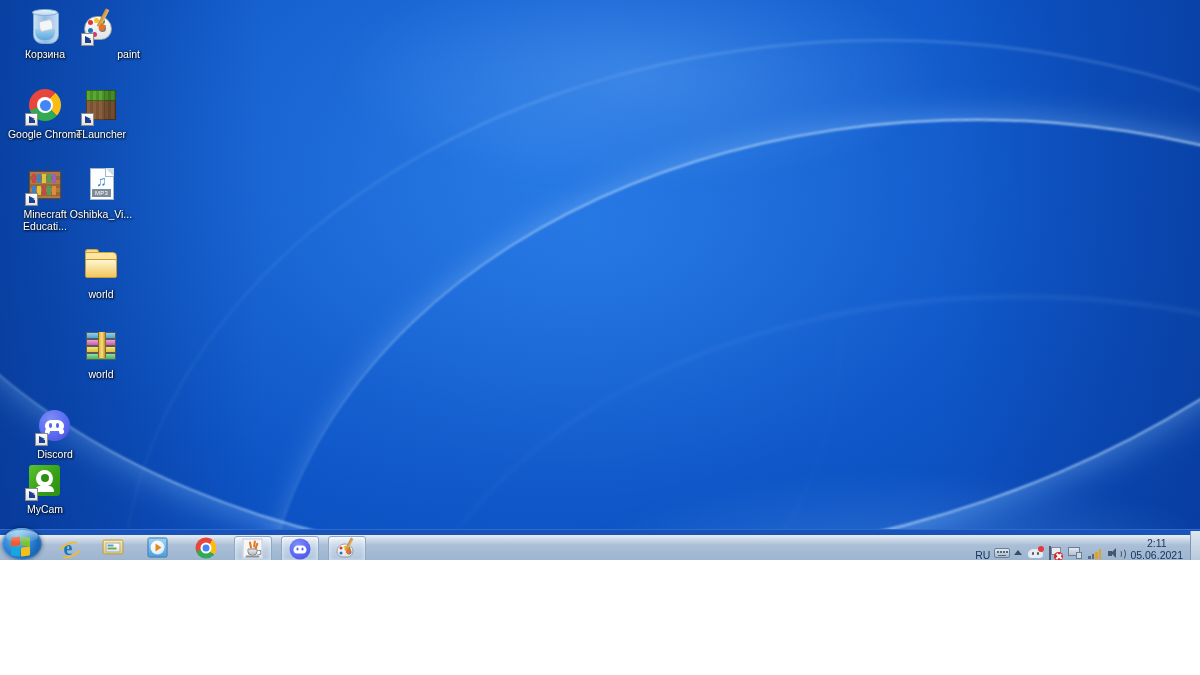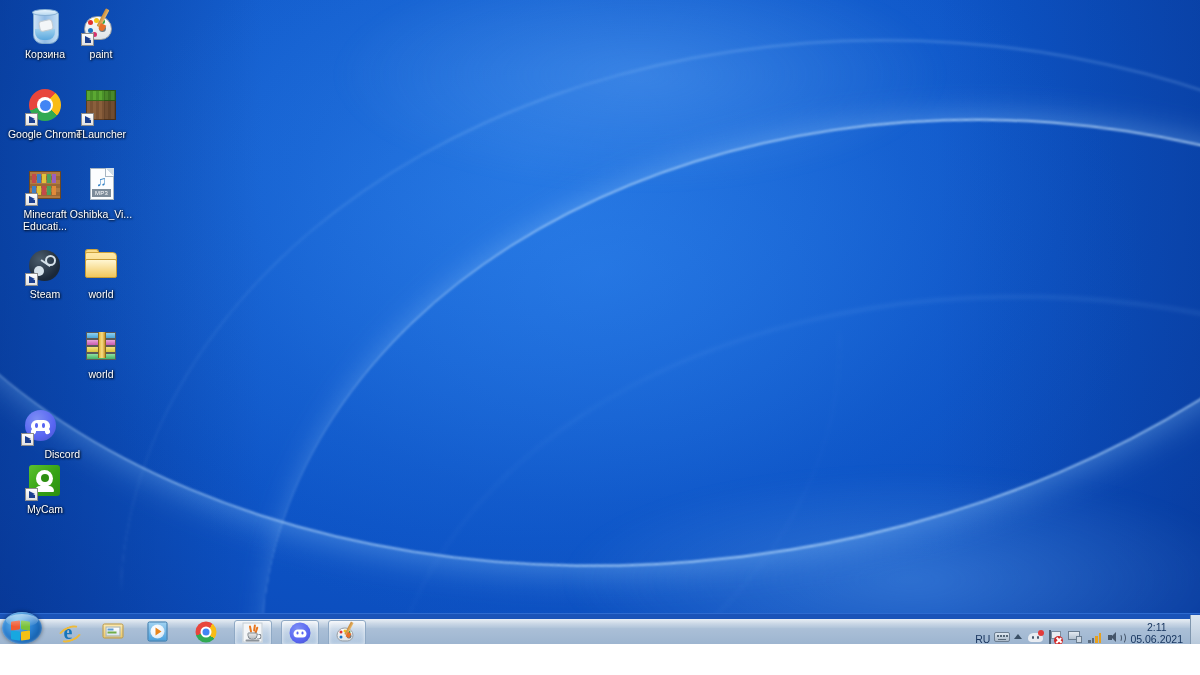--- a/index.html
+++ b/index.html
@@ -7,21 +7,21 @@
     padding: 0;
     width: 1200px;
     height: 675px;
     overflow: hidden;
     font-family: "Liberation Sans", sans-serif;
   }
 
   #desktop {
     position: relative;
     width: 1200px;
-    height: 644px;
+    height: 560px;
     background: #0a50c8;
     overflow: hidden;
   }
 
   
   .wp-base {
     position: absolute;
     inset: 0;
     background:
       radial-gradient(ellipse 900px 620px at 44% 26%, #2272dd 0%, #1763d2 32%, #0d54c6 60%, #0a46b4 100%),
@@ -711,21 +711,21 @@
         <div class="ic-bin">
             <div class="body"></div>
             <div class="water"></div>
             <div class="crumple"></div>
             <div class="rim"></div>
           </div>
       </div>
       <div class="label">Корзина</div>
     </div>
 
-    <div class="dicon" style="left:62px; top:6px;">
+    <div class="dicon" style="left:62px; top:6px;text-align:right;">
       <div class="glyphbox">
         <div class="ic-paint">
           <div class="pal"></div>
             <div class="dot d1"></div>
             <div class="dot d2"></div>
             <div class="dot d3"></div>
           <div class="dot d4"></div>
             <div class="dot d5"></div>
             <div class="hole"></div>
           <div class="brush"></div>
@@ -783,31 +783,20 @@
         <div class="ic-file">
           <div class="sheet"></div>
             <div class="fold"></div>
           <div class="note">♫</div>
           <div class="mp3">MP3</div>
         </div>
       </div>
       <div class="label">Oshibka_Vi...</div>
     </div>
 
-    <div class="dicon" style="left:6px; top:246px;">
-      <div class="glyphbox">
-        <div class="ic-steam">
-            <div class="rod"></div>
-            <div class="ring"></div>
-            <div class="ball"></div>
-          </div>
-        <div class="shortcut-arrow"></div>
-      </div>
-      <div class="label">Steam</div>
-    </div>
 
     <div class="dicon" style="left:62px; top:246px;">
       <div class="glyphbox">
         <div class="ic-folder">
             <div class="tab"></div>
             <div class="back"></div>
             <div class="front"></div>
           </div>
       </div>
       <div class="label">world</div>
@@ -820,21 +809,21 @@
           <div class="bk r1"></div>
             <div class="bk r2"></div>
             <div class="bk r3"></div>
             <div class="bk r4"></div>
           <div class="band"></div>
         </div>
       </div>
       <div class="label">world</div>
     </div>
 
-    <div class="dicon" style="left:2px; top:406px;text-align:right;">
+    <div class="dicon" style="left:16px; top:406px;">
       <div class="glyphbox">
         <div class="ic-discord">
           <div class="face"></div>
             <div class="horn1"></div>
             <div class="horn2"></div>
           <div class="eye e1"></div>
             <div class="eye e2"></div>
         </div>
         <div class="shortcut-arrow"></div>
       </div>

